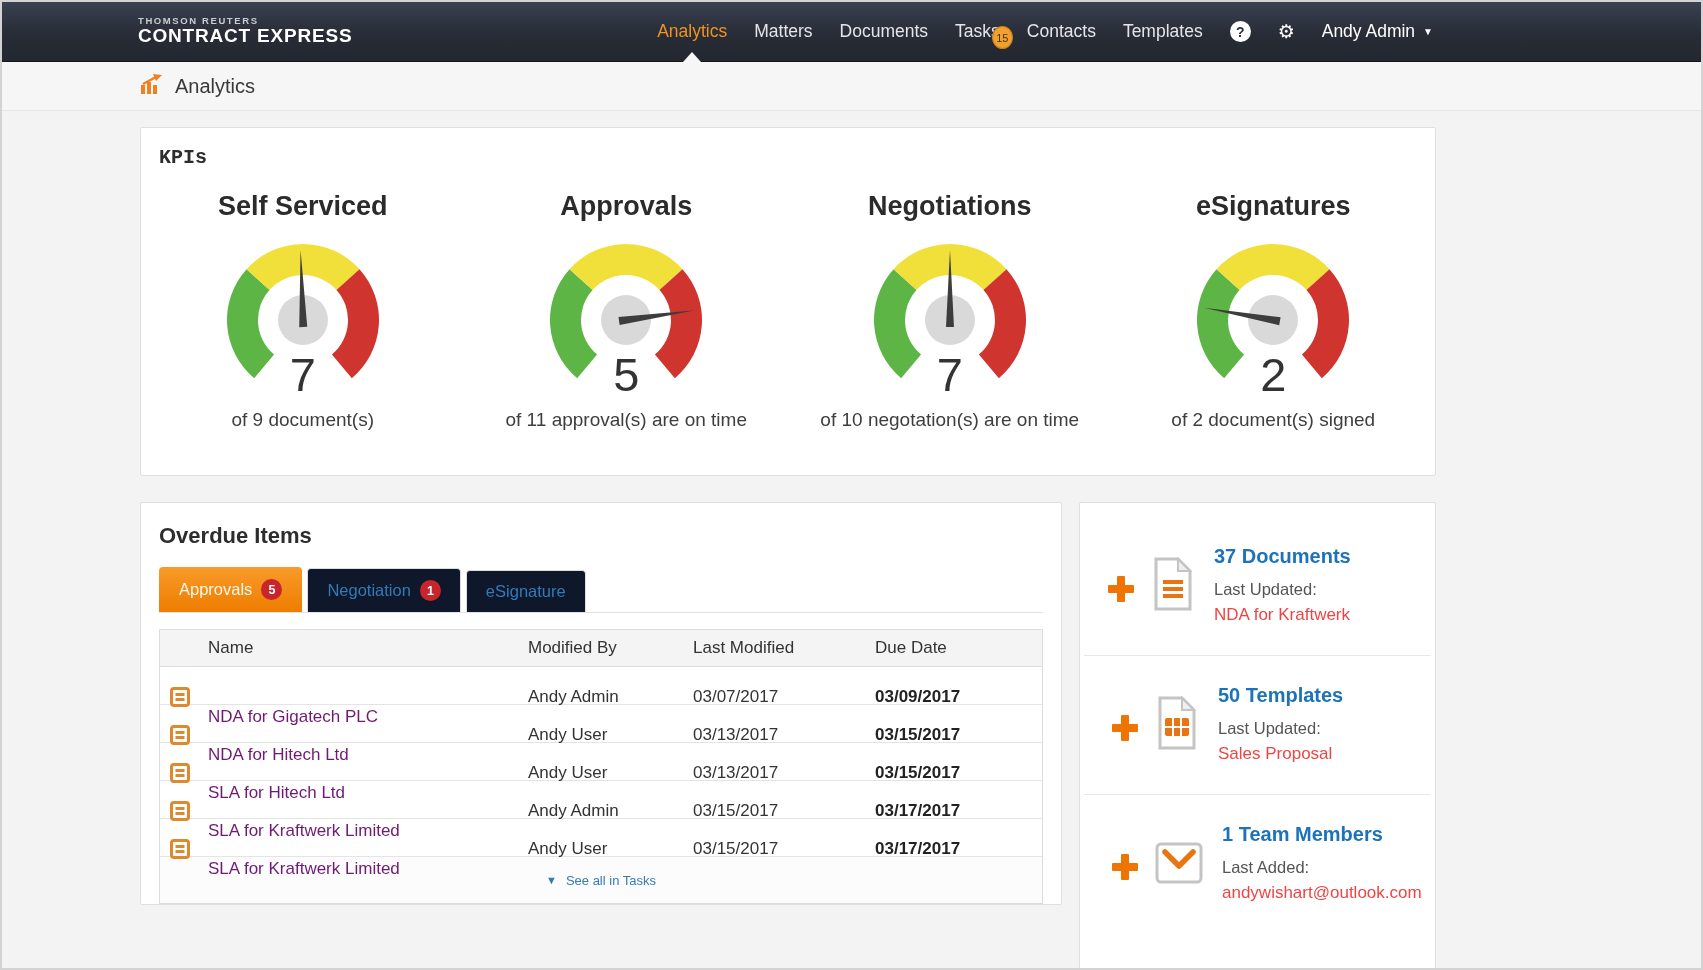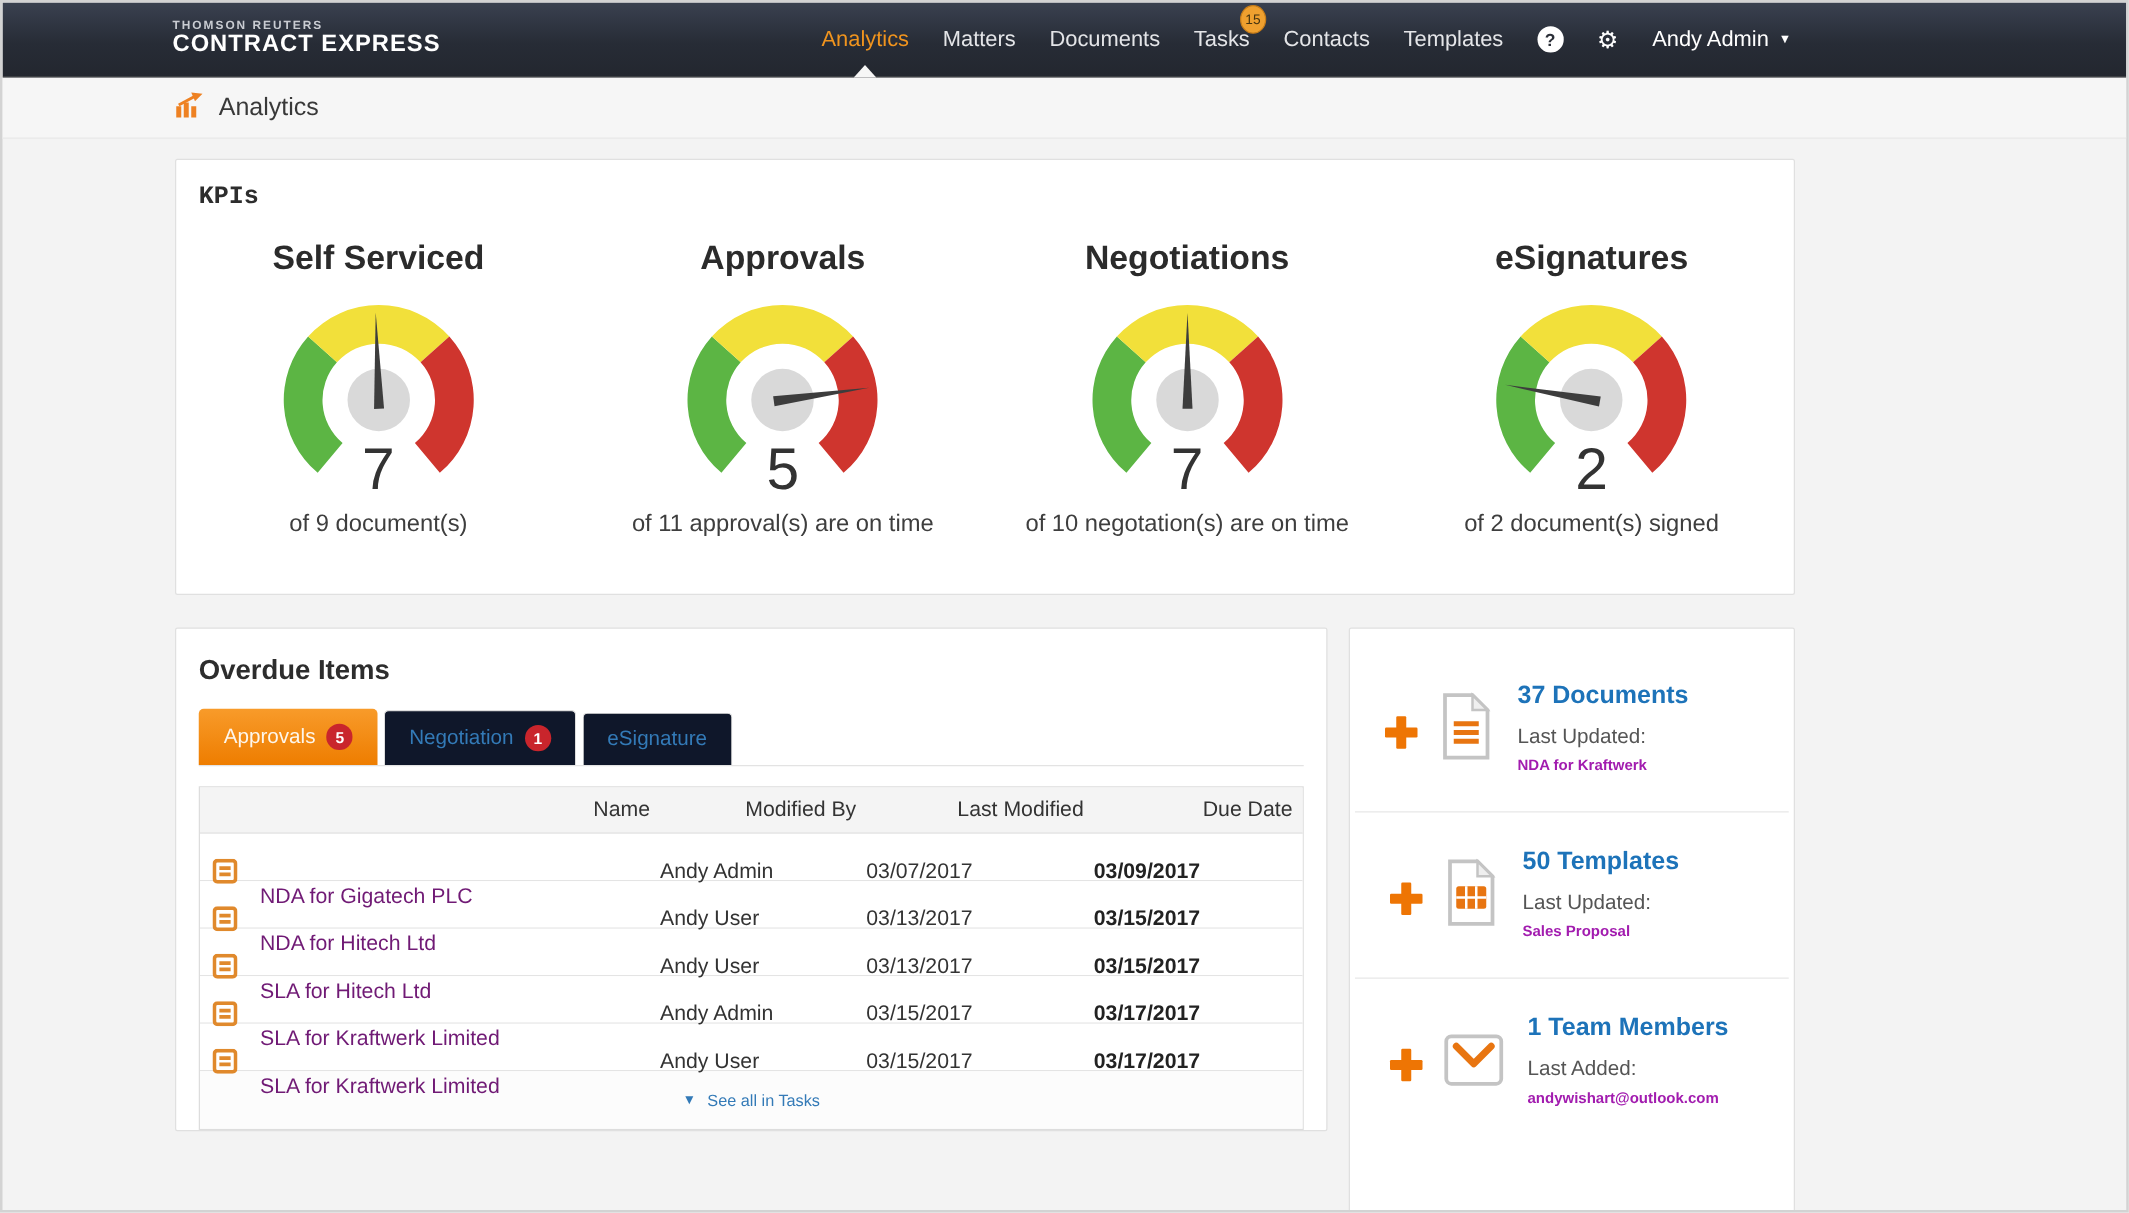--- a/index.html
+++ b/index.html
@@ -17,21 +17,21 @@
   .brand { margin-left:136px; line-height:1.1; cursor:pointer; }
   .brand .b1 { font-size:9.5px; font-weight:bold; color:#c9ccd2; letter-spacing:1.6px; }
   .brand .b2 { font-size:19px; font-weight:bold; color:#ffffff; letter-spacing:0.8px; }
   .nav-items { margin-left:auto; margin-right:268px; display:flex; align-items:center; gap:27px; height:100%; }
   .nav-item { position:relative; height:100%; display:flex; align-items:center;
               color:#e4e5e8; font-size:17.5px; cursor:pointer; white-space:nowrap; }
   .nav-item.active { color:#f0941e; }
   .nav-pointer { position:absolute; bottom:-1px; left:50%; transform:translateX(-50%);
                  width:0; height:0; border-left:9px solid transparent;
                  border-right:9px solid transparent; border-bottom:10px solid #f6f6f6; }
-  .nav-badge { position:absolute; top:2px; right:-13px; min-width:21px; height:23px;
+  .nav-badge { position:absolute; top:24px; right:-13px; min-width:21px; height:23px;
                border-radius:50%; background:#efa02f; border:1px solid #c87d18;
                color:#463410; font-size:11px; font-weight:normal;
                display:flex; align-items:center; justify-content:center; }
   .icon-btn { color:#fff; font-size:19px; cursor:pointer; display:flex; align-items:center; }
   .help-circle { width:21px; height:21px; border-radius:50%; background:#ffffff; color:#2b2f38;
                  font-size:14px; font-weight:bold; display:flex; align-items:center; justify-content:center; }
   .user-menu { display:flex; align-items:center; gap:8px; color:#ffffff; font-size:17.5px; cursor:pointer; }
   .user-caret { font-size:10px; color:#ffffff; }
 
   
@@ -60,42 +60,42 @@
   .tabs { display:flex; gap:5px; margin:0 18px; border-bottom:1px solid #e3e3e3; align-items:flex-end; }
   .tab { display:flex; align-items:center; gap:9px; font-size:16.5px; color:#337ab7;
          background:#0f172a; border:1px solid #dddddd; border-bottom:none;
          border-radius:4px 4px 0 0; padding:11px 19px; cursor:pointer; }
   .tab.active { background:linear-gradient(#f89b2a,#ee7d00); color:#fdf6ec; border:none; padding:12px 20px; }
   .tab-badge { min-width:21px; height:21px; border-radius:50%; background:#c9252c; color:#ffffff;
                font-size:12.5px; font-weight:bold; display:flex; align-items:center; justify-content:center; }
   .tbl { margin:16px 18px 0 18px; border:1px solid #dddddd; }
   .tgrid { display:grid; grid-template-columns:48px 320px 165px 182px 1fr; align-items:center; }
   .thead { background:#f4f4f4; border-bottom:1px solid #dddddd; height:37px;
-           font-size:17px; color:#333333;text-align:right; }
+           font-size:17px; color:#333333; }
   .trow { height:38px; border-bottom:1px solid #e4e4e4; font-size:17px; color:#333333; background:#fff; }
   .cell { padding-right:8px; }
   .icon-cell { display:flex; justify-content:center; }
   .name-link { color:#701a75; text-decoration:none; cursor:pointer;margin-top:40px; }
   .due { font-weight:bold; color:#222222; }
   .tfoot { height:46px; background:#fcfcfc; display:flex; align-items:center; justify-content:center; gap:9px; }
   .see-all-caret { color:#337ab7; font-size:11px; }
   .see-all { color:#337ab7; font-size:13px; text-decoration:none; cursor:pointer; }
 
   
   .side-card { width:357px; height:480px; padding:14px 0; }
   .side-item { display:flex; padding:28px 22px 30px 26px;align-items:center; }
   .side-item + .side-item { border-top:1px solid #e8e8e8; margin:0 4px; }
   .plus { margin-top:12px; cursor:pointer; }
   .big-icon { margin-left:14px; margin-top:2px; }
   .side-text { margin-left:18px; }
   .side-title { display:block; font-size:20px; font-weight:bold; color:#1d73b9;
                 text-decoration:none; cursor:pointer; }
   .side-sub { font-size:16.5px; color:#555555; margin-top:12px; }
-  .side-link { display:block; font-size:12px; color:#a21caf; text-decoration:none;
-               margin-top:6px; cursor:pointer;font-weight:bold; }
+  .side-link { display:block; font-size:17px; color:#ef4444; text-decoration:none;
+               margin-top:6px; cursor:pointer; }
 </style>
 </head>
 <body>
 
 <div class="screen">
 
   <div class="navbar">
     <div class="brand">
       <div class="b1">THOMSON REUTERS</div>
       <div class="b2">CONTRACT EXPRESS</div>

